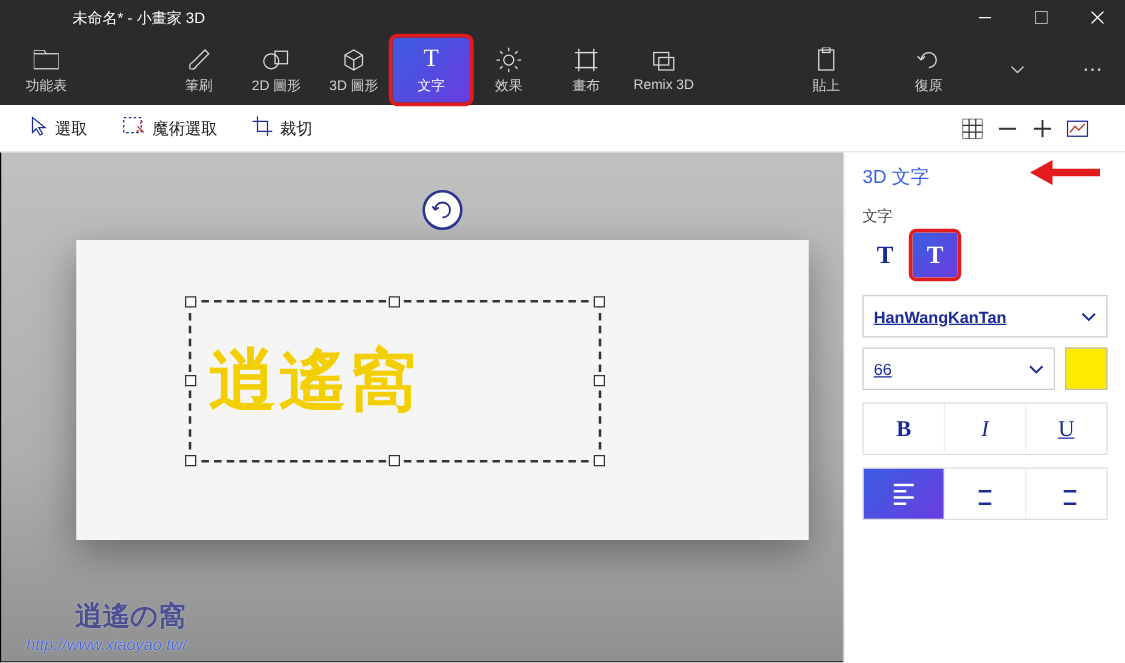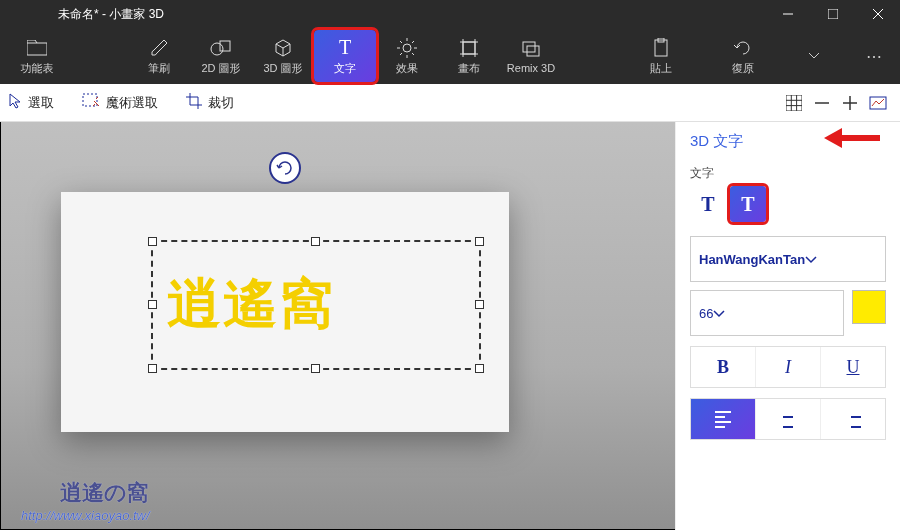--- a/index.html
+++ b/index.html
@@ -12,55 +12,55 @@
 
 .ribbon { height: 56px; background: #2b2b2b; display: flex; align-items: center; color: #d0d0d0; padding: 0 6px; }
 .ribbon-item { width: 62px; height: 52px; display: flex; flex-direction: column; align-items: center; justify-content: center; gap: 2px; font-size: 11px; border-radius: 2px; }
 .ribbon-item .ico { height: 22px; display: flex; align-items: center; justify-content: center; }
 .ribbon-item.active { background: linear-gradient(135deg,#3b5de0,#6a3de0); color: #fff; }
 .ribbon-item.highlight { outline: 3px solid #e21c1c; outline-offset: 0; border-radius: 4px; }
 .ribbon .spacer { flex: 1; }
 .ribbon-right { display: flex; align-items: center; gap: 20px; }
 .ribbon-small { width: 40px; height: 40px; display: flex; align-items: center; justify-content: center; }
 
-.subbar { height: 38px; background: #fff; border-bottom: 1px solid #e0e0e0; display: flex; align-items: center; padding: 0 8px; }
+.subbar { height: 38px; background: #fff; border-bottom: 1px solid #e0e0e0; display: flex; align-items: center; padding: 0 24px; }
 .subitem { display: flex; align-items: center; gap: 6px; font-size: 13px; color: #222; margin-right: 28px; }
 .subbar .spacer { flex: 1; }
 .subicon { width: 28px; height: 28px; display: flex; align-items: center; justify-content: center; color: #333; }
 
 .main { display: flex; height: calc(530px - 28px - 56px - 38px); }
 .canvas-area { flex: 1; background: linear-gradient(#c0c0c0,#aeaeae 60%,#909090); position: relative; border: 1px solid #000; border-top: none; border-right: none; }
 .side-panel { width: 225px; background: #fff; border-left: 1px solid #eee; padding: 10px 14px 10px 14px; position: relative; }
 
 .panel-title { color: #3a61e0; font-size: 15px; margin-bottom: 14px; }
 .arrow-red { position: absolute; top: 4px; right: 20px; }
 .panel-section-label { font-size: 12px; color: #444; margin-bottom: 4px; }
 .text-modes { display: flex; gap: 4px; margin-bottom: 14px; }
 .text-mode { width: 36px; height: 36px; display: flex; align-items: center; justify-content: center; font-size: 20px; font-weight: bold; font-family: "Times New Roman", serif; }
 .text-mode.t2d { color: #1a2a99; }
 .text-mode.t3d { background: linear-gradient(135deg,#3b5de0,#6a3de0); color: #fff; outline: 3px solid #e21c1c; border-radius: 3px; }
 
-.field { border: 1px solid #ccc; height: 46px; display: flex; align-items: center; padding: 0 8px; font-size: 13px; color: #1a2a99; margin-bottom: 8px; justify-content: flex-start; }
+.field { border: 1px solid #ccc; height: 34px; display: flex; align-items: center; padding: 0 8px; font-size: 13px; color: #1a2a99; margin-bottom: 8px; justify-content: space-between; text-decoration: underline; }
 .field .chev { color: #1a2a99; }
 .size-row { display: flex; gap: 8px; margin-bottom: 10px; }
 .size-row .field { flex: 1; margin-bottom: 0; }
 .swatch { width: 34px; height: 34px; background: #ffeb00; border: 1px solid #bbb; }
 
 .style-row { display: flex; border: 1px solid #ddd; margin-bottom: 10px; }
 .style-btn { flex: 1; height: 40px; display: flex; align-items: center; justify-content: center; font-size: 18px; color: #1a2a99; border-right: 1px solid #eee; font-family: "Times New Roman", serif; }
 .style-btn:last-child { border-right: none; }
 
 .align-row { display: flex; border: 1px solid #ddd; }
 .align-btn { flex: 1; height: 40px; display: flex; align-items: center; justify-content: center; border-right: 1px solid #eee; }
 .align-btn:last-child { border-right: none; }
 .align-btn.active { background: linear-gradient(135deg,#3b5de0,#6a3de0); color: #fff; }
 .align-lines { display: flex; flex-direction: column; gap: 3px; width: 16px; }
 .align-lines span { height: 2px; background: currentColor; display: block; }
 
-.canvas-card { position: absolute; left: 60px; top: 70px; width: 448px; height: 240px; background: #f5f5f5; box-shadow: 0 10px 30px rgba(0,0,0,.35); }
+.canvas-card { position: absolute; left: 60px; top: 70px; width: 586px; height: 240px; background: #f5f5f5; box-shadow: 0 10px 30px rgba(0,0,0,.35); }
 .rotate-handle { position: absolute; left: 50%; top: -40px; transform: translateX(-50%); width: 32px; height: 32px; border-radius: 50%; background: #fff; border: 2px solid #2a338f; display: flex; align-items: center; justify-content: center; }
 .selbox { position: absolute; left: 90px; top: 48px; width: 330px; height: 130px; border: 2px dashed #333; }
 .handle { position: absolute; width: 9px; height: 9px; background: #fff; border: 1px solid #333; }
 .h-nw{left:-5px;top:-5px}.h-n{left:50%;top:-5px;margin-left:-5px}.h-ne{right:-5px;top:-5px}
 .h-w{left:-5px;top:50%;margin-top:-5px}.h-e{right:-5px;top:50%;margin-top:-5px}
 .h-sw{left:-5px;bottom:-5px}.h-s{left:50%;bottom:-5px;margin-left:-5px}.h-se{right:-5px;bottom:-5px}
 .canvas-text { position: absolute; left: 14px; top: 26px; font-size: 54px; font-weight: 900; color: #f4cf00; letter-spacing: 2px; font-family: "Microsoft YaHei", sans-serif; }
 
 .watermark { position: absolute; left: 20px; bottom: 6px; font-size: 13px; color: #4a66cc; font-style: italic; text-shadow: 0 0 1px #fff; }
 .watermark .wm1 { font-size: 22px; color: #2a338f; font-weight: bold; font-style: normal; opacity: .7; margin-left: 39px; }

